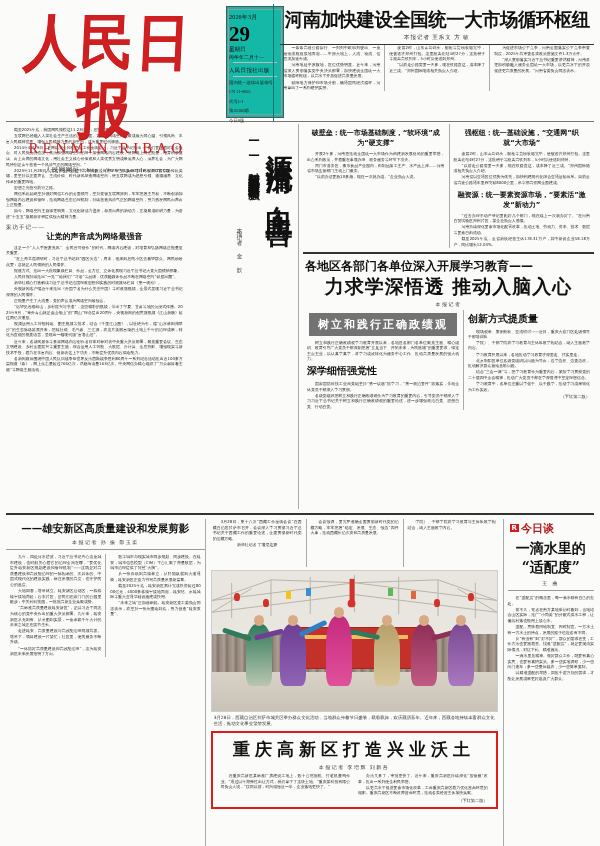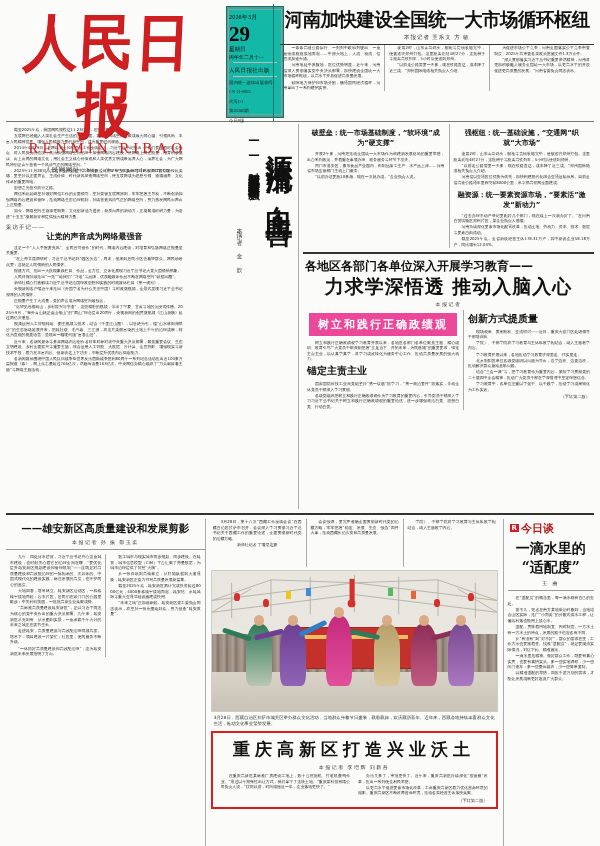--- a/index.html
+++ b/index.html
@@ -172,21 +172,21 @@
     font-size: 12px; font-weight: bold; color: #111; letter-spacing: 0px;
     padding-left: 2px; line-height: 16px;
     font-family: "DejaVu Sans", "Liberation Sans", sans-serif;
   }
   .mainhead2 {
     font-size: 19px; font-weight: bold; text-align: center; color: #111;
     line-height: 24px; letter-spacing: 1px;
     font-family: "DejaVu Serif", "Liberation Serif", serif;
   }
   .redbanner {
-    background: #ec4899; color: #fff; font-weight: bold;
+    background: #737373; color: #fff; font-weight: bold;
     font-size: 11px; letter-spacing: 2px; text-align: center;
     padding: 4px 0; margin: 3px 2px 4px 2px;
     font-family: "DejaVu Sans", "Liberation Sans", sans-serif;
   }
   .col-h { font-size: 10px; font-weight: bold; text-align: left; margin: 2px 0 3px; color:#111;
     font-family: "DejaVu Sans", "Liberation Sans", sans-serif;}
 
   
   .bighead {
     font-size: 16.5px; font-weight: bold; text-align: center; color: #111;
@@ -376,21 +376,21 @@
       <div>
         <div class="shoulder">各地区各部门各单位深入开展学习教育——</div>
         <div class="mainhead2">力求学深悟透  推动入脑入心</div>
         <div class="byline">本报记者</div>
         <div class="cols">
           <div class="col" style="width:55%">
             <div class="redbanner">树立和践行正确政绩观</div>
             <div class="body-text" id="sb1">
                 <p>树立和践行正确政绩观学习教育开展以来，各地区各部门各单位聚焦主题、精心组织、教育引导广大党员干部深刻把握“立足当下、开拓未来，为民造福”的重要要求，锚定主责主业，以认真学真学，将学习成效转化为服务中心工作、推动高质量发展的强大动力。</p>
               </div>
-            <div class="col-h">锚定主责主业</div>
+            <div class="col-h">深学细悟强党性</div>
             <div class="body-text" id="sb1b">
                 <p>国家国防科技工业局党组坚持“第一议题”抓学习，“第一政治要件”抓落实，带动全体党员干部深入学习贯彻。</p>
                 <p>各级党组织把树立和践行正确政绩观作为学习教育的重要内容，引导党员干部深入学习习近平总书记关于树立和践行正确政绩观的重要论述，进一步增强政治自觉、思想自觉、行动自觉。</p>
               </div>
           </div>
           <div class="col vline" style="width:45%">
             <div class="col-h">创新方式提质量</div>
             <div class="body-text" style="text-indent:8px">现场观摩、案例剖析、交流研讨——近日，重庆大渡口区处级领导干部培训班</div>
             <div class="body-text" id="sb2">
                 <p>学院）、干部学院将学习教育与主体班教学相结合，纳入主题教学内容。</p>

